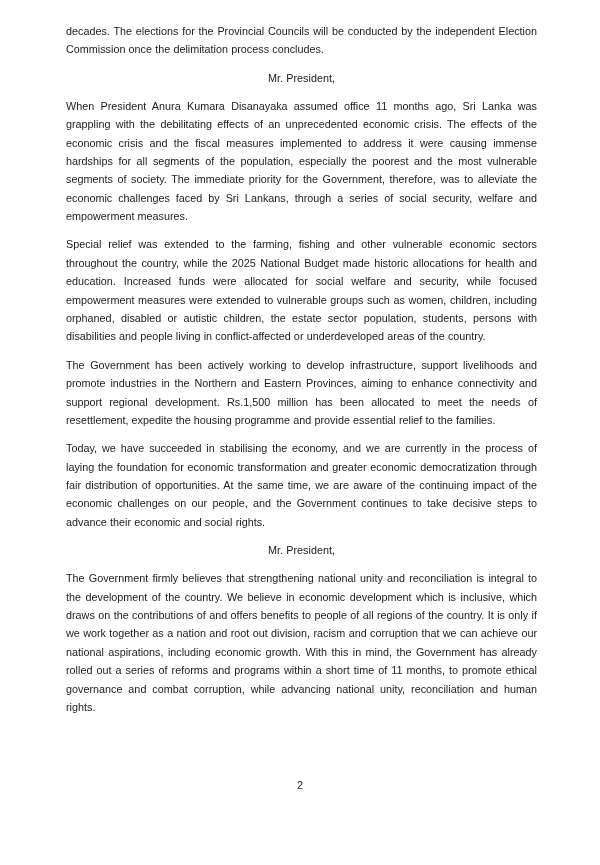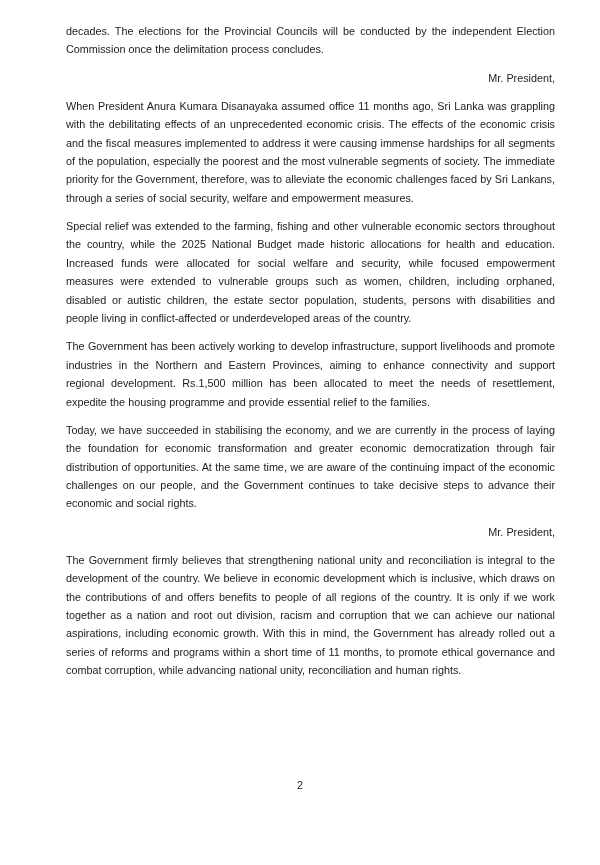--- a/index.html
+++ b/index.html
@@ -11,31 +11,31 @@
     width: 600px;
     height: 865px;
     position: relative;
     font-family: "Liberation Sans", sans-serif;
     color: #1c1c1c;
     overflow: hidden;
   }
   .page {
     box-sizing: border-box;
     width: 600px;
-    padding: 22px 45px 0 66px;
+    padding: 22px 63px 0 66px;
   }
   .para {
     font-size: 10.8px;
     line-height: 18.4px;
     text-align: justify;
     margin: 0 0 9.8px 0;
     word-spacing: 0.2px;
   }
   .salutation {
-    text-align: right;
+    text-align: center;
   }
   .page-number {
     position: absolute;
     top: 776px;
     left: 0;
     width: 600px;
     text-align: center;
     font-size: 10.8px;
     line-height: 18.4px;
     color: #1c1c1c;

